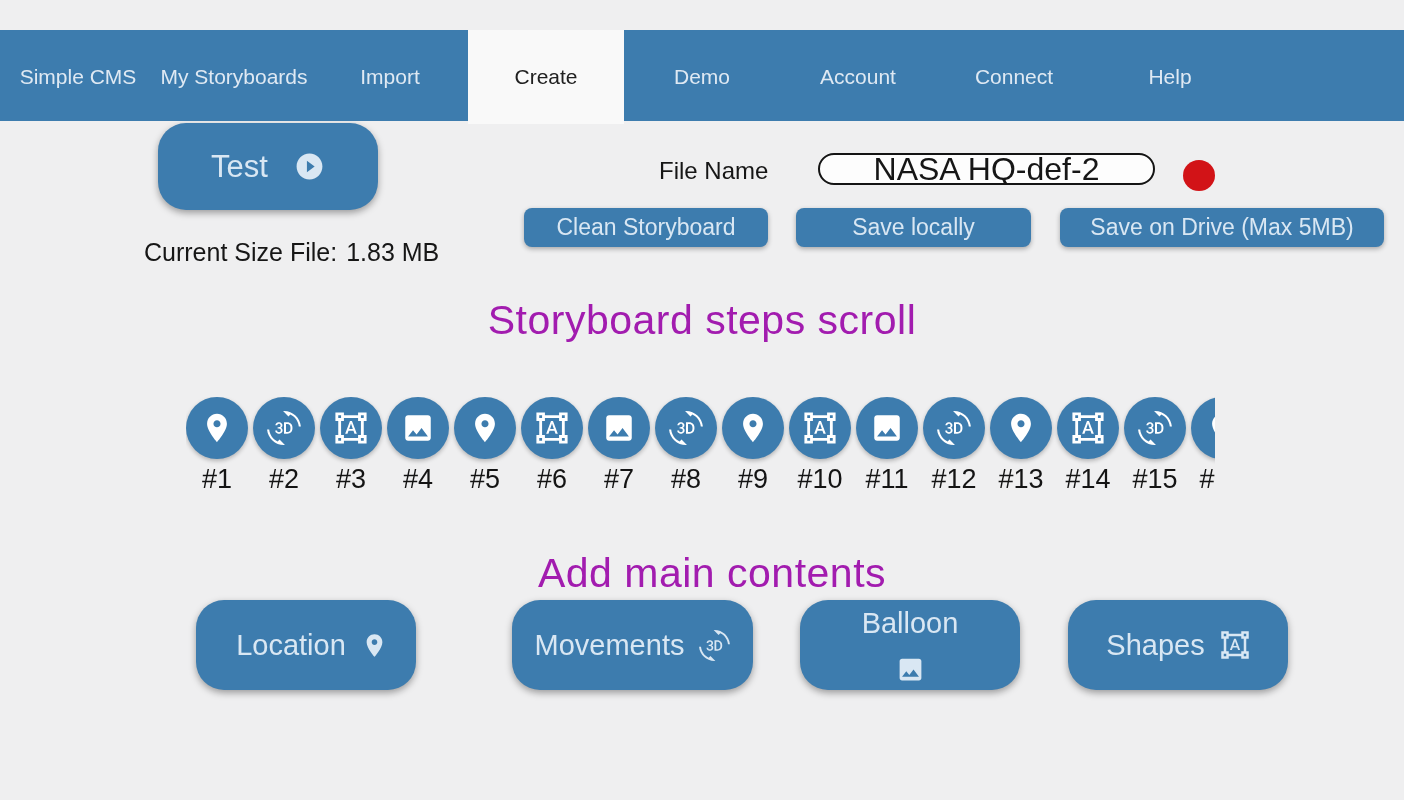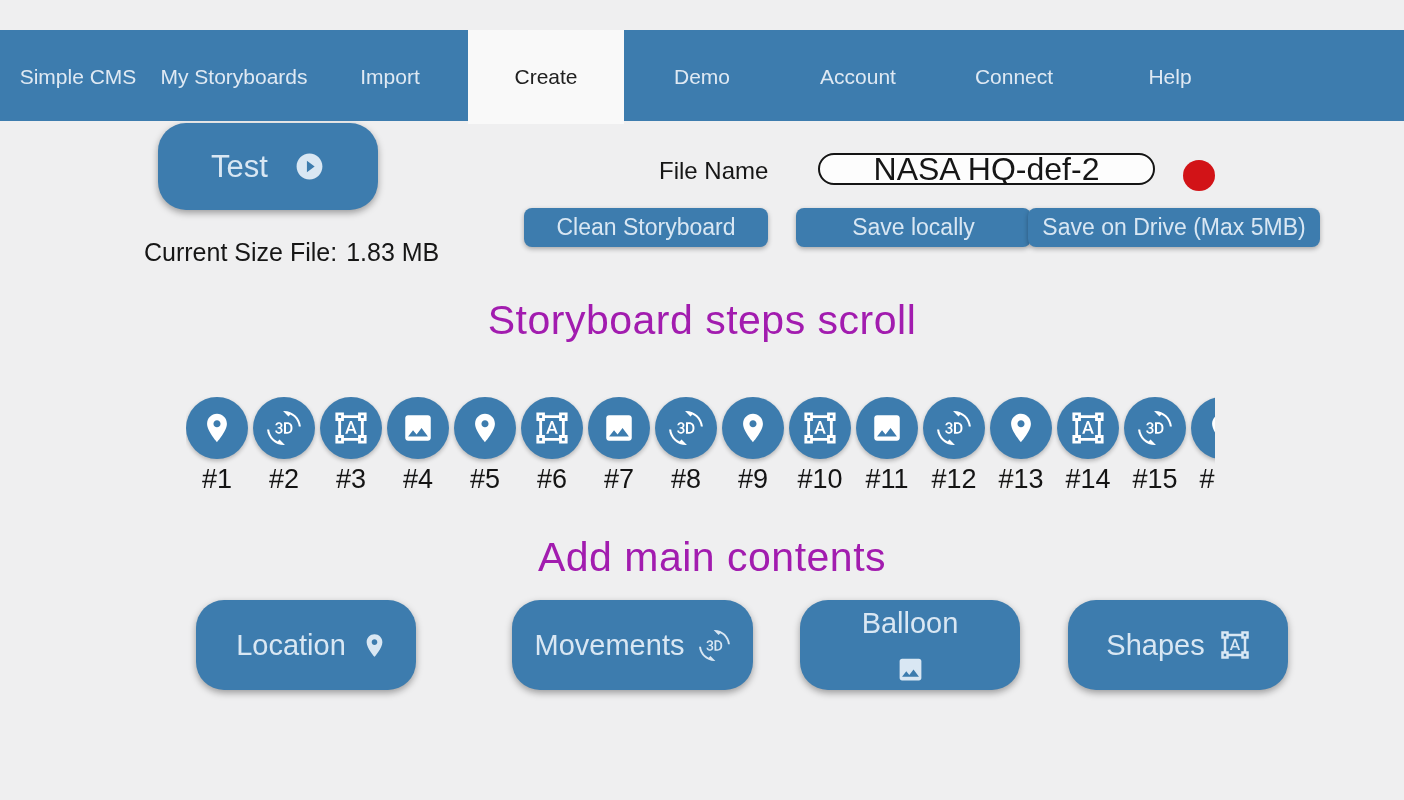--- a/index.html
+++ b/index.html
@@ -58,28 +58,28 @@
   }
   .pill-btn{
     position:absolute;top:208px;height:39px;border:none;border-radius:8px;
     background:var(--primary,#3d7cae);color:var(--button-text,#dce9f4);
     font-size:23px;font-family:inherit;cursor:pointer;
     display:flex;align-items:center;justify-content:center;
     box-shadow:0 2px 5px rgba(0,0,0,.3);white-space:nowrap;
   }
   .act-clean{left:524px;width:244px;}
   .act-local{left:796px;width:235px;}
-  .act-drive{left:1028px;width:292px;}
+  .act-drive{left:1060px;width:324px;}
   
   .section-title{
     position:absolute;left:0;right:0;text-align:center;
     font-size:41px;font-weight:400;color:#a21caf;margin:0;letter-spacing:.5px;
   }
   .steps-title{top:297px;}
-  .contents-title{top:534px;padding-left:20px;}
+  .contents-title{top:550px;padding-left:20px;}
   
   .steps-row{
     position:absolute;left:186px;top:397px;width:1029px;height:102px;
     overflow:hidden;display:flex;gap:5px;
   }
   .step{width:62px;flex:0 0 62px;display:flex;flex-direction:column;align-items:center;cursor:pointer;}
   .step-circle{
     width:62px;height:62px;border-radius:50%;
     background:var(--primary,#3d7cae);color:#ffffff;
     display:flex;align-items:center;justify-content:center;

